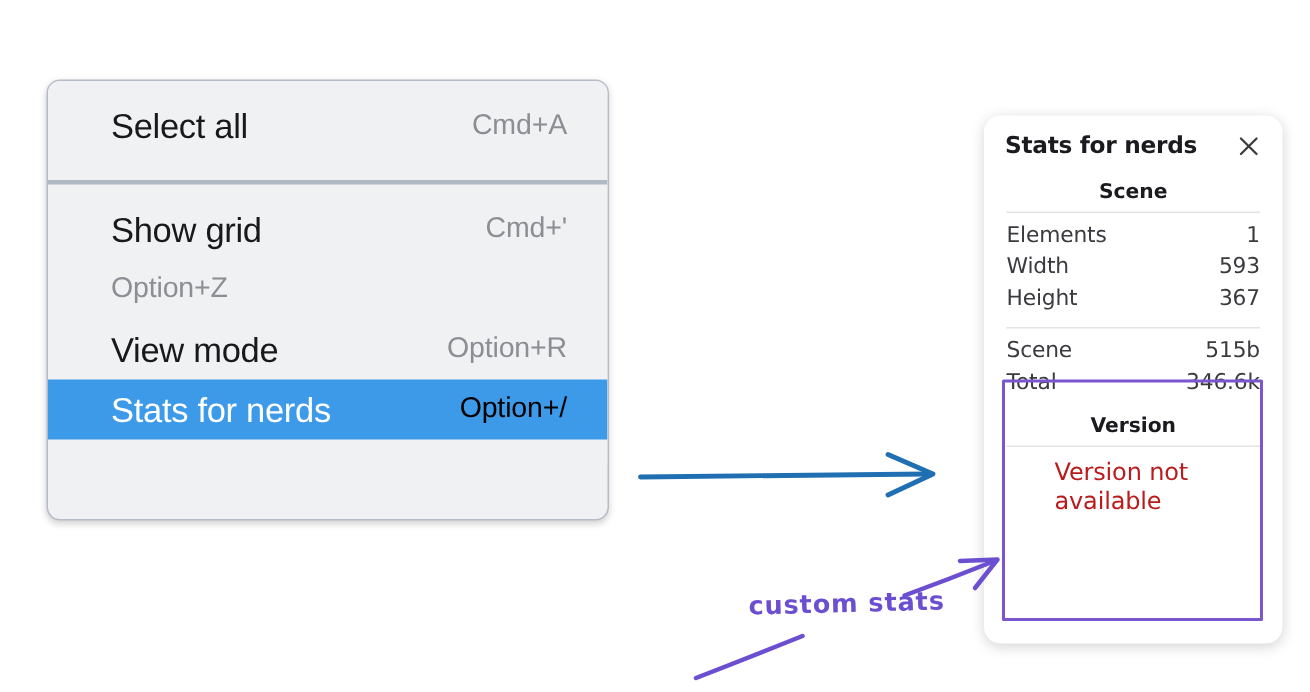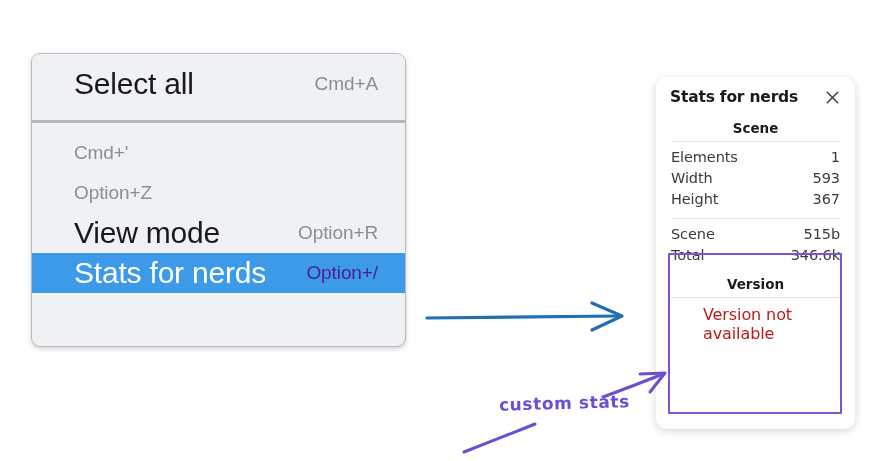--- a/index.html
+++ b/index.html
@@ -39,37 +39,37 @@
 
   .menu-item {
     display: flex;
     align-items: center;
     justify-content: space-between;
     height: 40px;
     padding: 0 27px 0 42px;
     cursor: default;
   }
   .menu-item .mi-label {
-    font-size: 30px;
+    font-size: 23px;
     color: #18191b;
     letter-spacing: -0.2px;
     white-space: nowrap;
   }
   .menu-item .mi-shortcut {
     font-size: 19px;
     color: #8b8e93;
     letter-spacing: -0.1px;
     white-space: nowrap;
     text-align: right;
   }
   .menu-item.selected {
     background: #3d9ae8;
   }
   .menu-item.selected .mi-label { color: #ffffff; }
-  .menu-item.selected .mi-shortcut { color: #4c1d95; }
+  .menu-item.selected .mi-shortcut { color: #000000; }
 
   
   #stats-panel {
     position: absolute;
     left: 656px;
     top: 77px;
     width: 199px;
     height: 352px;
     background: #ffffff;
     border-radius: 11px;
@@ -171,20 +171,21 @@
       <span class="mi-label">Select all</span>
       <span class="mi-shortcut">Cmd+A</span>
     </div>
     <div class="menu-pad-bottom"></div>
   </div>
 
   <div class="menu-group">
     <div class="menu-pad-top"></div>
 
     <div class="menu-item">
+      <span class="mi-label">Show grid</span>
       <span class="mi-shortcut">Cmd+'</span>
     </div>
 
     <div class="menu-item">
       <span class="mi-shortcut">Option+Z</span>
     </div>
 
     <div class="menu-item">
       <span class="mi-label">View mode</span>
       <span class="mi-shortcut">Option+R</span>

